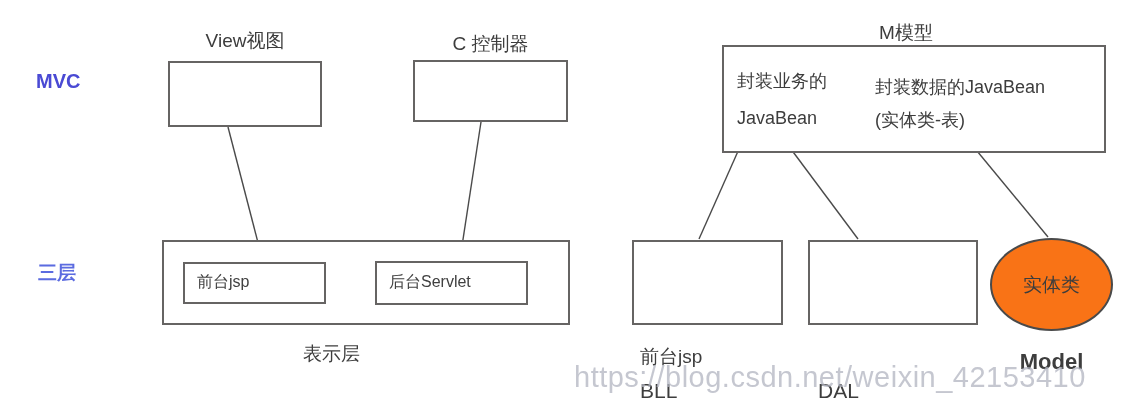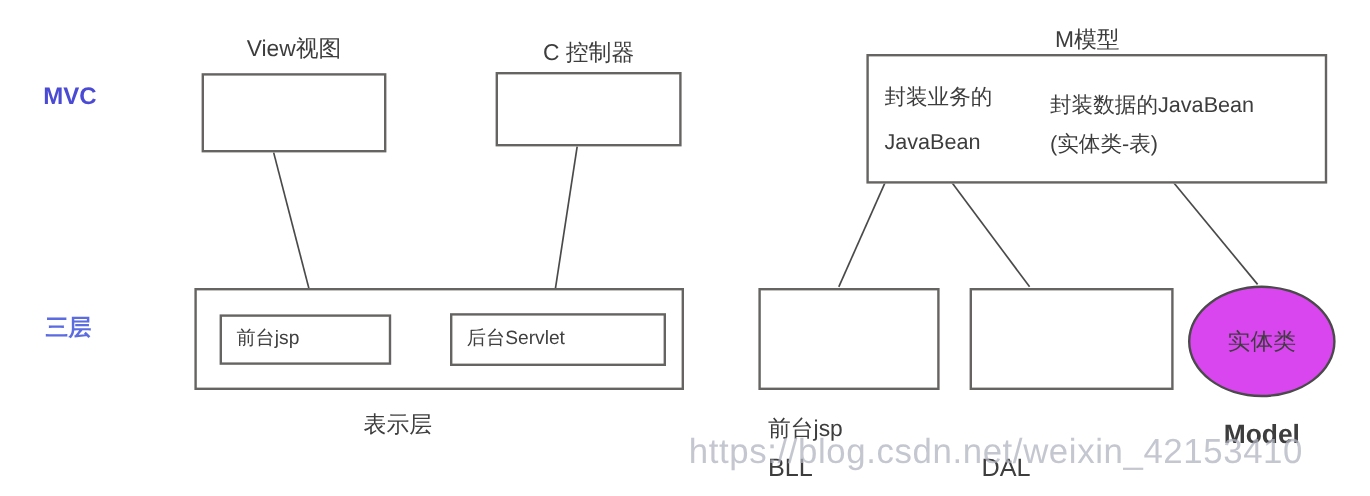--- a/index.html
+++ b/index.html
@@ -51,21 +51,21 @@
     left:574px;top:361px;
     font-size:29px;
     color:rgba(178,180,192,0.75);
     letter-spacing:0.5px;
     white-space:nowrap;
   }
   .ellipse{
     position:absolute;
     border:2px solid #4a4a4a;
     border-radius:50%;
-    background:#d946ef;
+    background:#f97316;
     box-sizing:border-box;
     display:flex;align-items:center;justify-content:center;
   }
   svg#connectors{position:absolute;left:0;top:0;pointer-events:none;}
 </style>
 </head>
 <body>
 
 <div id="canvas">
 
@@ -95,21 +95,21 @@
     <div class="mtext" style="left:151px;top:24px;line-height:33px;">
       <div>封装数据的JavaBean</div>
       <div>(实体类-表)</div>
     </div>
   </div>
 
   <div class="box" style="left:162px;top:240px;width:408px;height:85px;"></div>
   <div class="box" style="left:183px;top:262px;width:143px;height:42px;border-width:2px;">
     <span class="inner-box-text" style="left:12px;top:8px;">前台jsp</span>
   </div>
-  <div class="box" style="left:375px;top:261px;width:180px;height:44px;">
+  <div class="box" style="left:375px;top:261px;width:153px;height:44px;">
     <span class="inner-box-text" style="left:12px;top:9px;">后台Servlet</span>
   </div>
   <div class="lbl" style="left:270px;top:341px;margin-left:33px;">表示层</div>
 
   <div class="box" style="left:632px;top:240px;width:151px;height:85px;"></div>
   <div class="lbl" style="left:640px;top:344px;">前台jsp</div>
   <div class="lbl caption-en" style="left:640px;top:379px;">BLL</div>
 
   <div class="box" style="left:808px;top:240px;width:170px;height:85px;"></div>
   <div class="lbl caption-en" style="left:818px;top:379px;">DAL</div>

